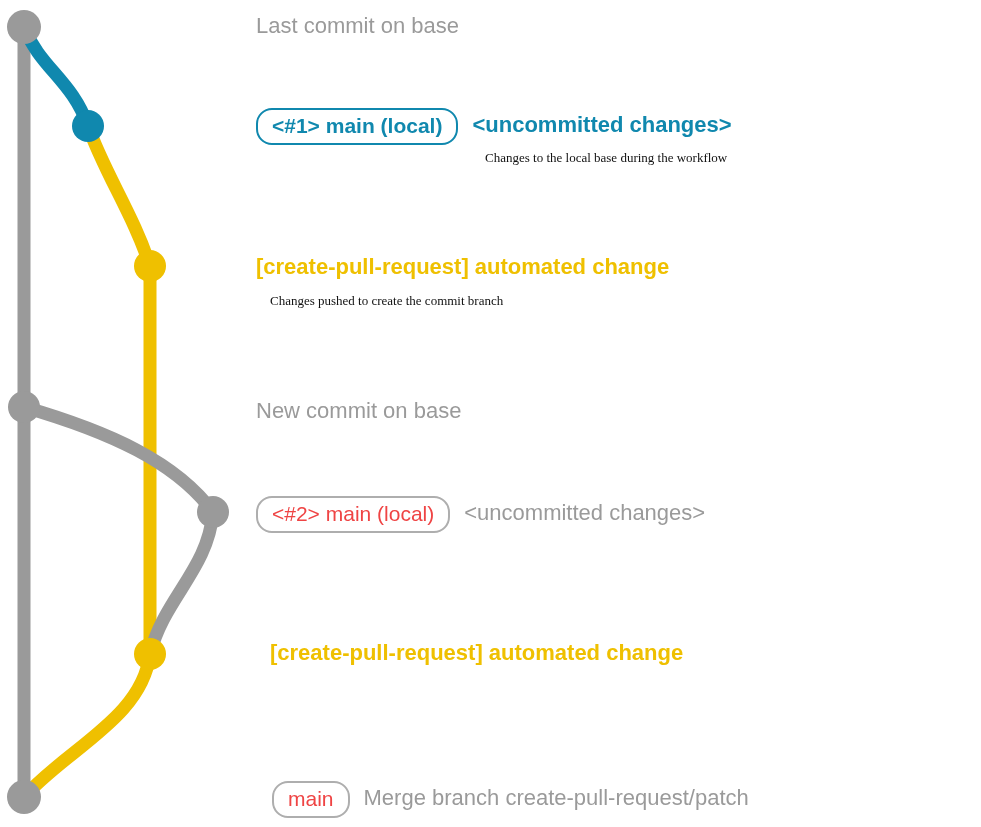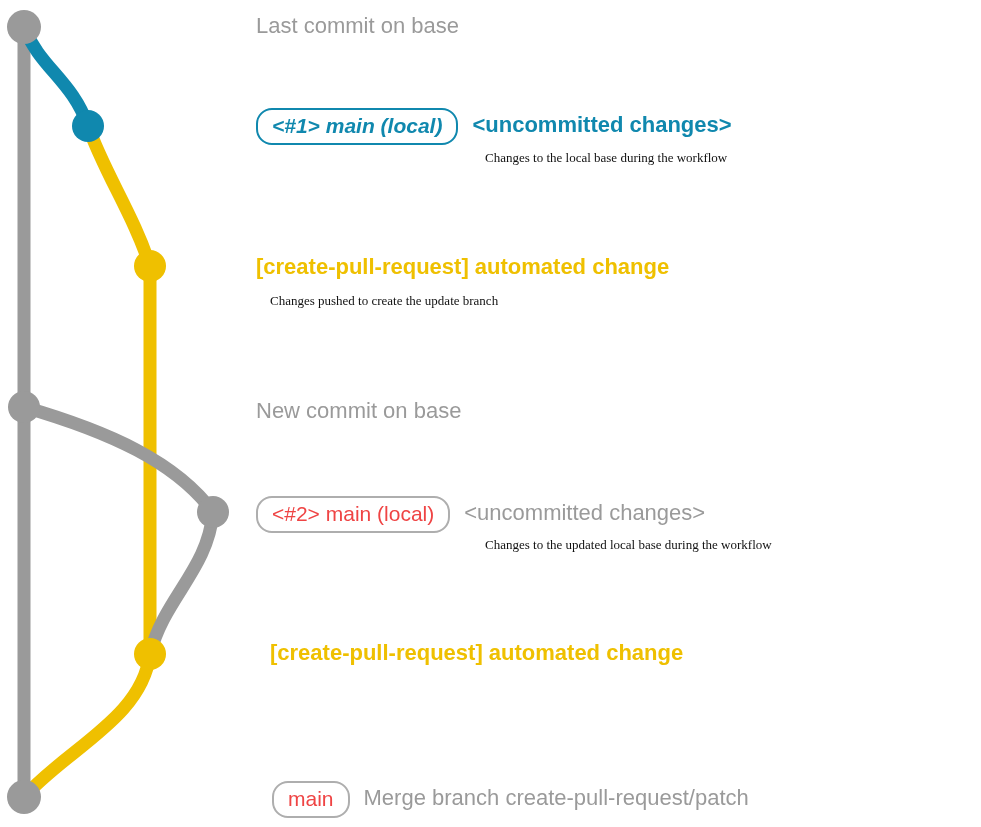--- a/index.html
+++ b/index.html
@@ -37,21 +37,21 @@
     border-radius: 16px;
     padding: 4px 14px 5px 14px;
     font-size: 21px;
     line-height: 24px;
     font-weight: 400;
     color: #9a9a9a;
     white-space: nowrap;
     background: #ffffff;
     box-sizing: border-box;
   }
-  .pill.blue   { border-color: #1088ae; color: #1088ae; font-weight: 700; font-style: italic; }
+  .pill.blue   { border-color: #1088ae; color: #1088ae; font-weight: 700; }
   .pill.yellow { border-color: #efc000; color: #efc000; font-weight: 700; }
   .pill.gray   { border-color: #aeaeae; color: #ef4444; font-weight: 400; }
   .subject {
     font-size: 22px;
     line-height: 26px;
     white-space: nowrap;
     font-family: "Liberation Sans", sans-serif;
   }
   .subject.blue   { color: #1088ae; font-weight: 700; }
   .subject.yellow { color: #efc000; font-weight: 700; }
@@ -108,31 +108,30 @@
 
   <div class="row" style="left:256px; top:108px;">
     <span class="pill-wrap">
       <span class="pill blue">&lt;#1&gt; main (local)</span>
     </span>
     <span class="subject blue" style="margin-left:14px; margin-top:4px;">&lt;uncommitted changes&gt;</span>
   </div>
   <div class="note" style="left:485px; top:147px;">Changes to the local base during the workflow</div>
 
   <div class="subject yellow" style="position:absolute; left:256px; top:254px;">[create-pull-request] automated change</div>
-  <div class="note" style="left:270px; top:290px;">Changes pushed to create the update branch</div>
+  <div class="note" style="left:270px; top:290px;">Changes pushed to create the commit branch</div>
 
   <div class="heading" style="left:256px; top:398px;">New commit on base</div>
 
   <div class="row" style="left:256px; top:496px;">
     <span class="pill-wrap">
       <span class="pill gray">&lt;#2&gt; main (local)</span>
     </span>
     <span class="subject gray" style="margin-left:14px; margin-top:4px;">&lt;uncommitted changes&gt;</span>
   </div>
-  <div class="note" style="left:485px; top:534px;">Changes to the updated local base during the workflow</div>
 
   <div class="row" style="left:256px; top:636px;">
     <span class="subject yellow" style="margin-left:14px; margin-top:4px;">[create-pull-request] automated change</span>
   </div>
 
   <div class="row" style="left:272px; top:781px;">
     <span class="pill-wrap">
       <span class="pill gray">main</span>
     </span>
     <span class="subject gray" style="margin-left:14px; margin-top:4px;">Merge branch create-pull-request/patch</span>

